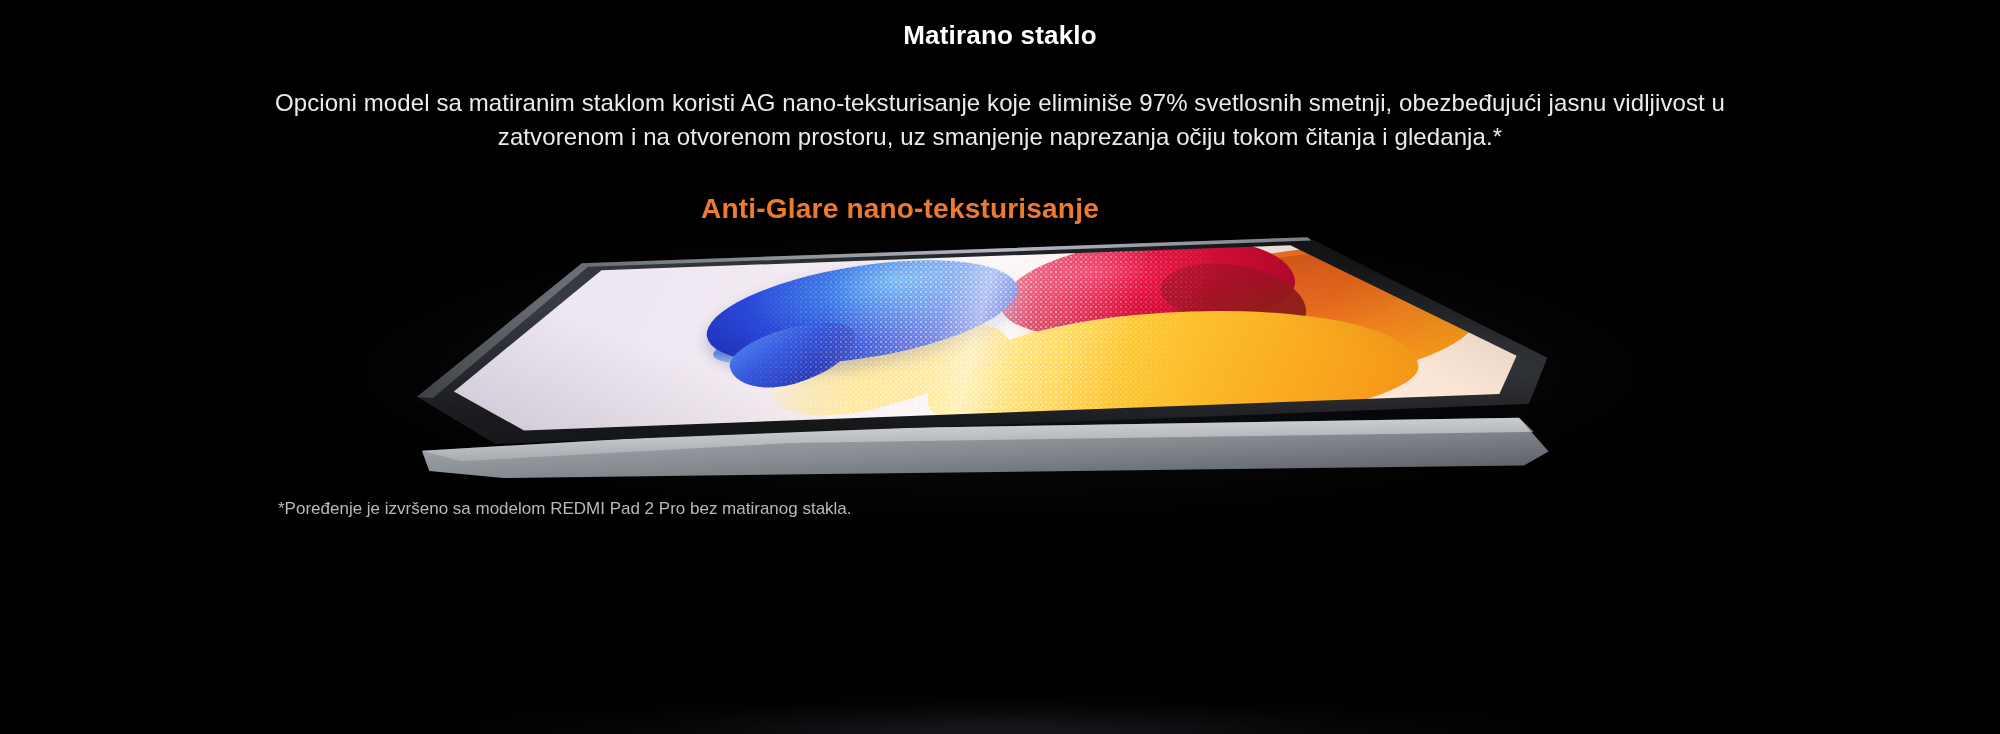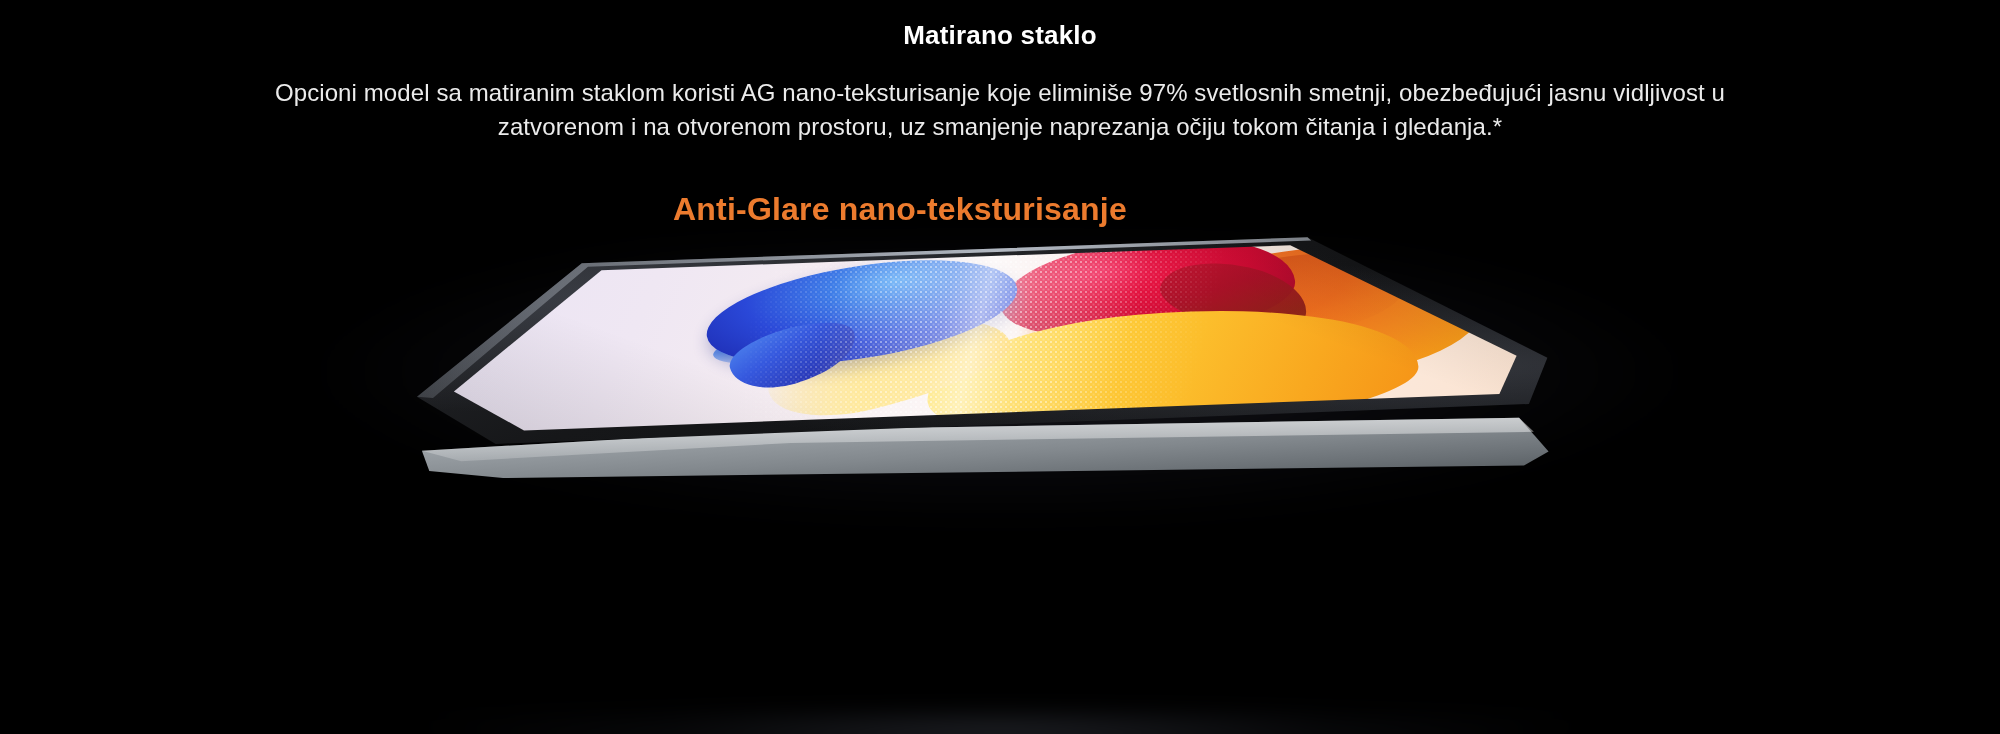--- a/index.html
+++ b/index.html
@@ -30,40 +30,40 @@
     text-align: center;
     color: #ffffff;
     font-size: 26px;
     font-weight: bold;
     letter-spacing: 0.2px;
     line-height: 30px;
   }
 
   .section-desc {
     position: absolute;
-    top: 76px;
+    top: 86px;
     left: 50%;
     transform: translateX(-50%);
     width: 1480px;
     text-align: center;
     color: #ebebeb;
     font-size: 24px;
     font-weight: 400;
     line-height: 34px;
     letter-spacing: 0.1px;
   }
 
   .feature-heading {
     position: absolute;
     top: 192px;
     left: 0;
     width: 1800px;
     text-align: center;
     color: #ec7b2e;
-    font-size: 32px;
+    font-size: 28px;
     font-weight: bold;
     line-height: 34px;
     letter-spacing: 0.2px;
   }
 
   
   .footnotes {
     position: absolute;
     top: 498px;
     left: 278px;
@@ -395,15 +395,16 @@
         <div class="screen-nanotexture"></div>
         <div class="screen-vignette"></div>
       </div>
 
     </div>
 
     <div class="device-shadow"></div>
   </div>
 
   <div class="footnotes">
+    <span class="footnote-line">*Poređenje je izvršeno sa modelom REDMI Pad 2 Pro bez matiranog stakla.</span>
   </div>
 
 </div>
 
 </body></html>

